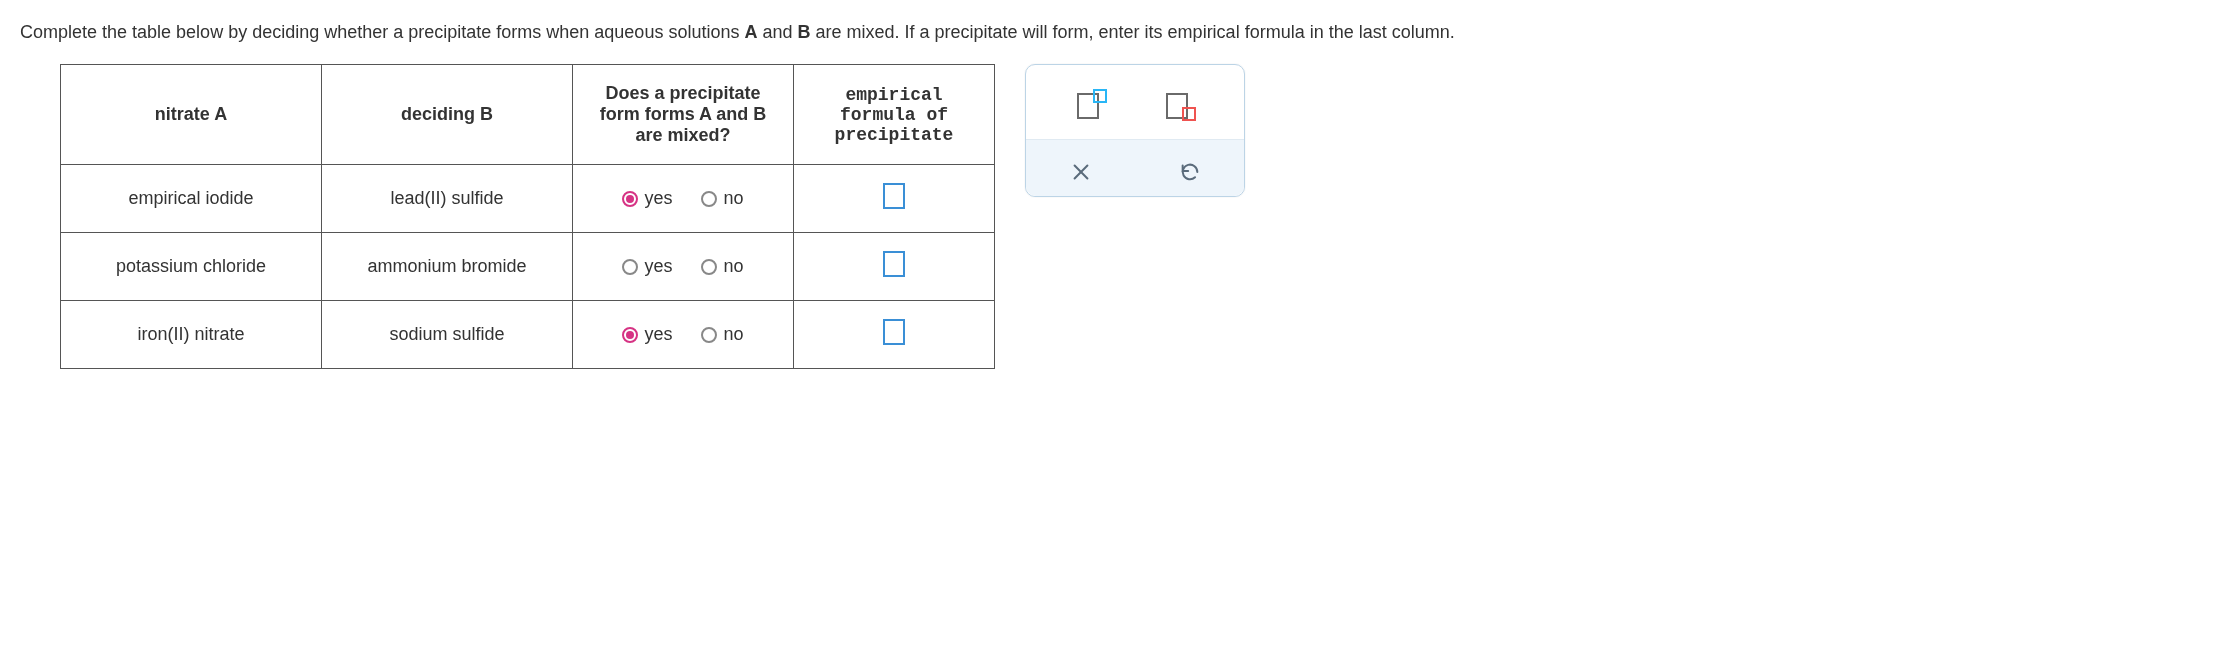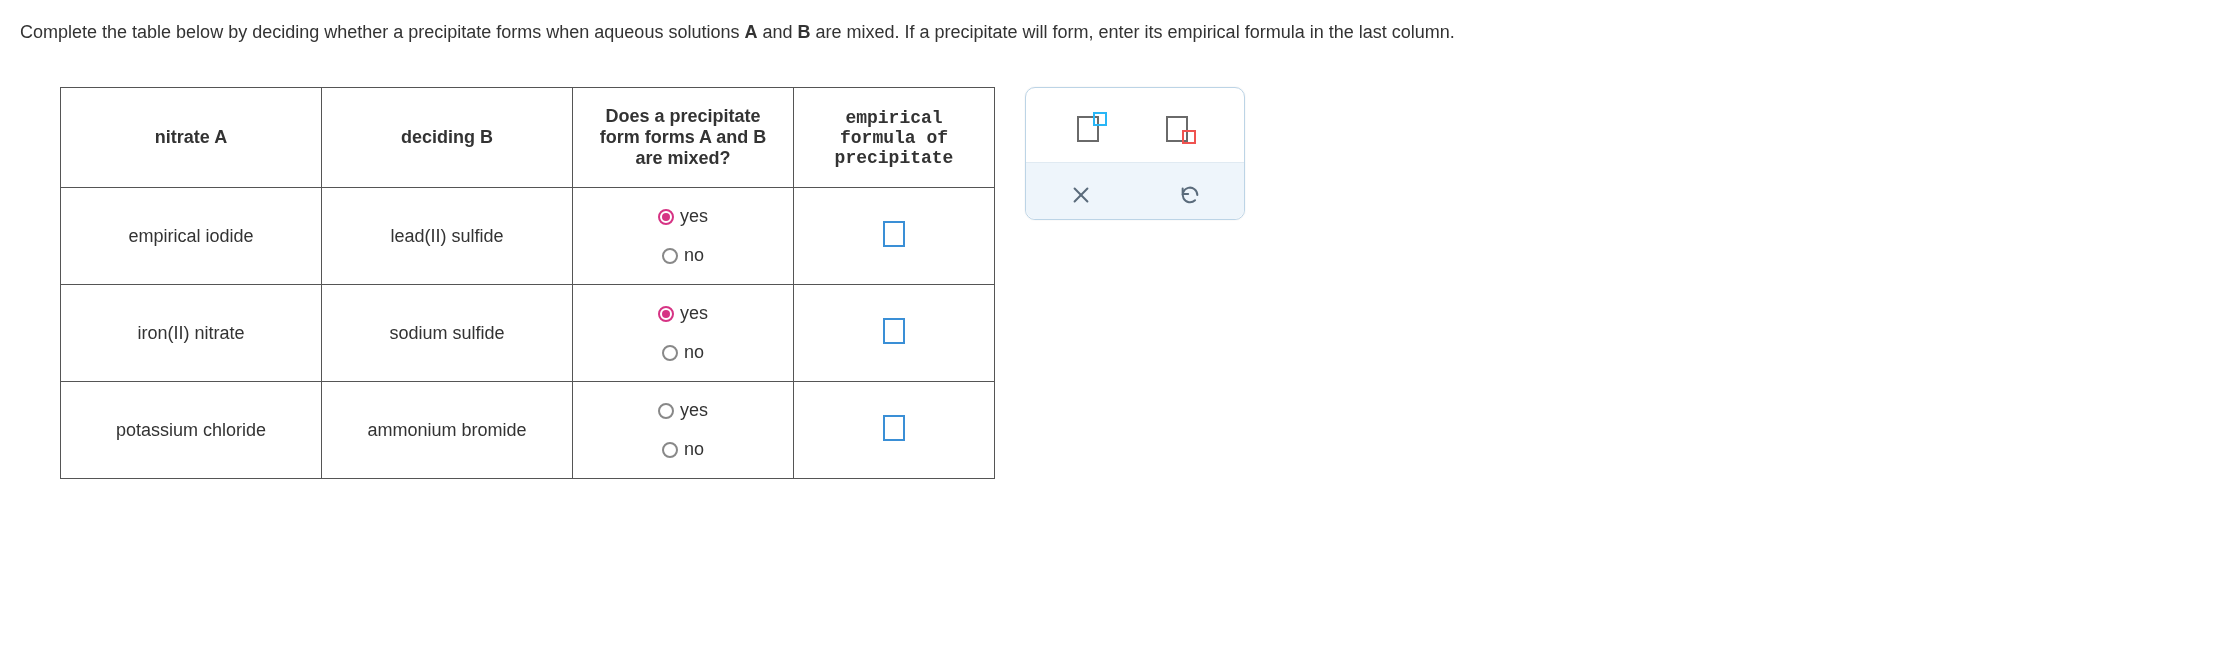--- a/index.html
+++ b/index.html
@@ -4,21 +4,21 @@
 <style>
   body {
     font-family: Arial, Helvetica, sans-serif;
     font-size: 18px;
     color: #333;
     margin: 0;
     padding: 20px 20px 20px 20px;
     background: #fff;
   }
   .prompt {
-    margin-bottom: 42px;
+    margin-bottom: 19px;
     line-height: 1.4;
   }
   .content-row {
     display: flex;
     align-items: flex-start;
     gap: 30px;
     padding-left: 40px;
   }
   table.main {
     border-collapse: collapse;
@@ -34,22 +34,21 @@
     font-weight: bold;
   }
   .col-a { width: 220px; }
   .col-b { width: 210px; }
   .col-c { width: 180px; }
   .col-d { width: 160px; font-family: Liberation Mono, monospace; }
   .radio-group {
     display: flex;
     align-items: center;
     justify-content: center;
-    gap: 18px;
-    flex-direction: column;
+    gap: 29px;
   }
   .radio-wrap {
     display: inline-flex;
     align-items: center;
     gap: 6px;
   }
   .radio {
     width: 16px;
     height: 16px;
     border-radius: 50%;
@@ -173,43 +172,43 @@
             </span>
             <span class="radio-wrap">
               <span class="radio"></span>
               <span>no</span>
             </span>
           </div>
         </td>
         <td><span class="formula-box"></span></td>
       </tr>
       <tr>
+        <td>potassium chloride</td>
+        <td>ammonium bromide</td>
+        <td>
+          <div class="radio-group">
+            <span class="radio-wrap">
+              <span class="radio"></span>
+              <span>yes</span>
+            </span>
+            <span class="radio-wrap">
+              <span class="radio"></span>
+              <span>no</span>
+            </span>
+          </div>
+        </td>
+        <td><span class="formula-box"></span></td>
+      </tr>
+      <tr>
         <td>iron(II) nitrate</td>
         <td>sodium sulfide</td>
         <td>
           <div class="radio-group">
             <span class="radio-wrap">
               <span class="radio selected"></span>
-              <span>yes</span>
-            </span>
-            <span class="radio-wrap">
-              <span class="radio"></span>
-              <span>no</span>
-            </span>
-          </div>
-        </td>
-        <td><span class="formula-box"></span></td>
-      </tr>
-      <tr>
-        <td>potassium chloride</td>
-        <td>ammonium bromide</td>
-        <td>
-          <div class="radio-group">
-            <span class="radio-wrap">
-              <span class="radio"></span>
               <span>yes</span>
             </span>
             <span class="radio-wrap">
               <span class="radio"></span>
               <span>no</span>
             </span>
           </div>
         </td>
         <td><span class="formula-box"></span></td>
       </tr>

